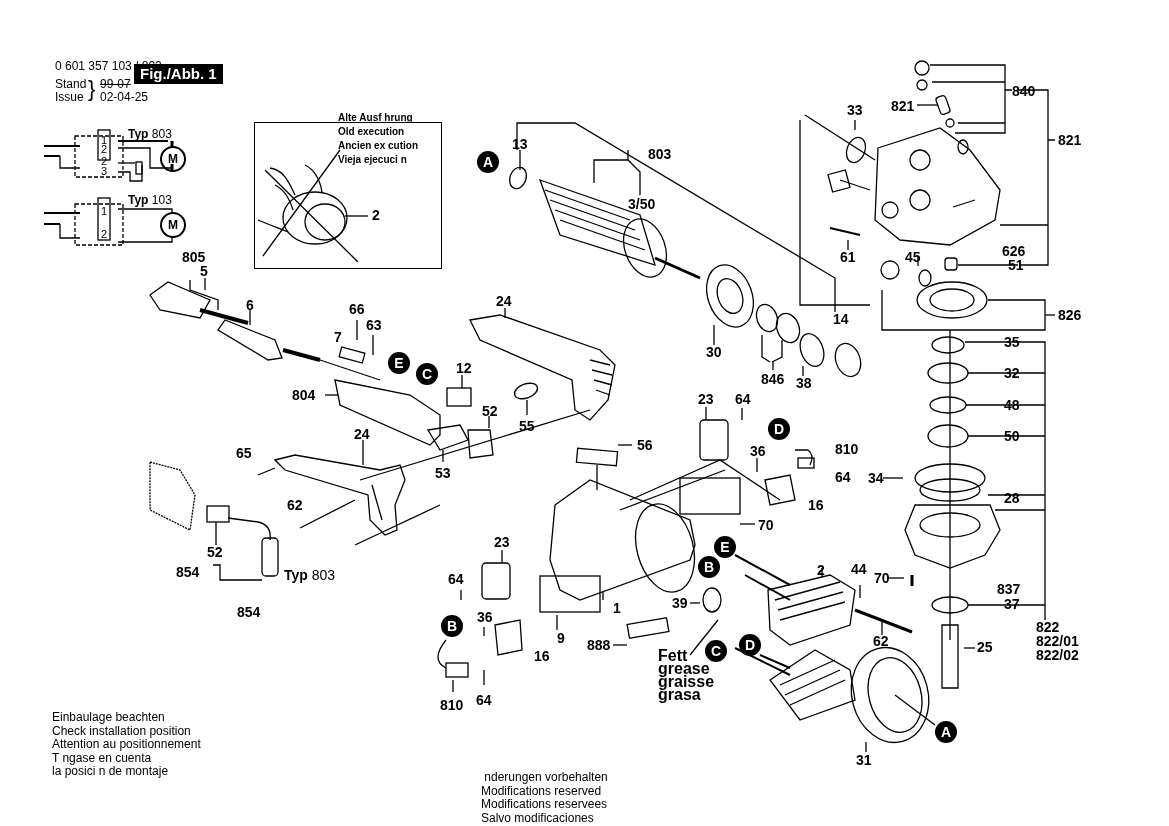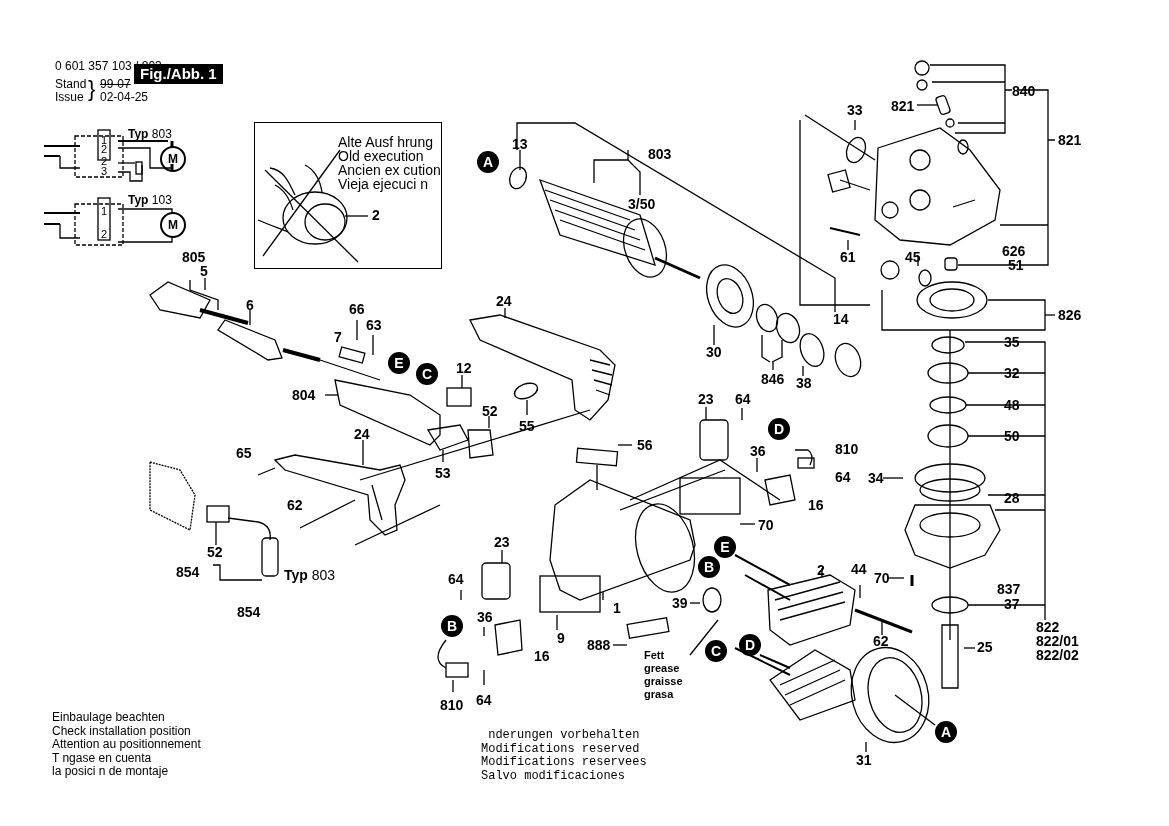--- a/index.html
+++ b/index.html
@@ -10,23 +10,23 @@
   .figbox { position: absolute; left: 134px; top: 64px; background: #000; color: #fff;
             font-weight: bold; font-size: 15px; padding: 1px 6px; line-height: 18px; }
   .note { font-size: 12px; line-height: 13.5px; }
   .lbl { position: absolute; font-weight: bold; font-size: 14px; line-height: 15px; white-space: nowrap; }
   .lbl.sm { font-size: 12px; }
   .typ { font-weight: bold; }
   .typ .num { font-weight: normal; }
   .circle { position: absolute; width: 22px; height: 22px; border-radius: 50%; background: #000;
             color: #fff; font-weight: bold; font-size: 14px; text-align: center; line-height: 22px; }
   .oldbox { position: absolute; left: 254px; top: 122px; width: 186px; height: 145px; border: 1.2px solid #000; }
-  .oldtext { position: absolute; left: 338px; top: 135px; font-weight: normal; font-size: 14px; line-height: 14px; }
+  .oldtext { position: absolute; left: 338px; top: 111px; font-weight: bold; font-size: 10px; line-height: 14px; }
   svg.art { position: absolute; left: 0; top: 0; }
-  .fett { position: absolute; left: 644px; top: 649px; font-weight: bold; font-size: 11px; line-height: 13px; }
+  .fett { position: absolute; left: 658px; top: 649px; font-weight: bold; font-size: 16px; line-height: 13px; }
 </style>
 </head>
 <body>
 
 <div class="abs hdr" style="left:55px;top:48px;">0 601 357 103 / 803</div>
 <div class="abs hdr" style="left:55px;top:66px;">Stand</div>
 <div class="abs hdr" style="left:55px;top:79px;">Issue</div>
 <div class="abs hdr" style="left:88px;top:64px;font-size:22px;line-height:26px;">}</div>
 <div class="abs hdr" style="left:100px;top:66px;text-decoration:line-through;">99-07</div>
 <div class="abs hdr" style="left:100px;top:79px;">02-04-25</div>
@@ -370,18 +370,18 @@
   <div>grasa</div>
 </div>
 
 <div class="abs note" style="left:52px;top:711px;">
   <div>Einbaulage beachten</div>
   <div>Check installation position</div>
   <div>Attention au positionnement</div>
   <div>T ngase en cuenta</div>
   <div>la posici n de montaje</div>
 </div>
-<div class="abs note" style="left:481px;top:729px;font-family:Liberation Mono, monospace;">
+<div class="abs note" style="left:481px;top:771px;">
   <div style="white-space:pre;"> nderungen vorbehalten</div>
   <div>Modifications reserved</div>
   <div>Modifications reservees</div>
   <div>Salvo modificaciones</div>
 </div>
 
 </body></html>

